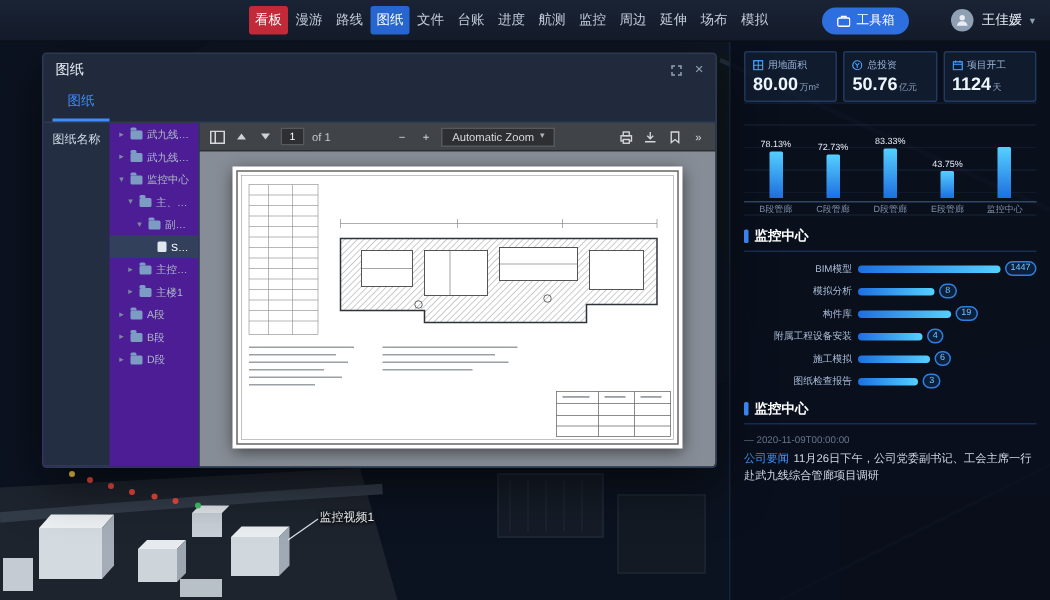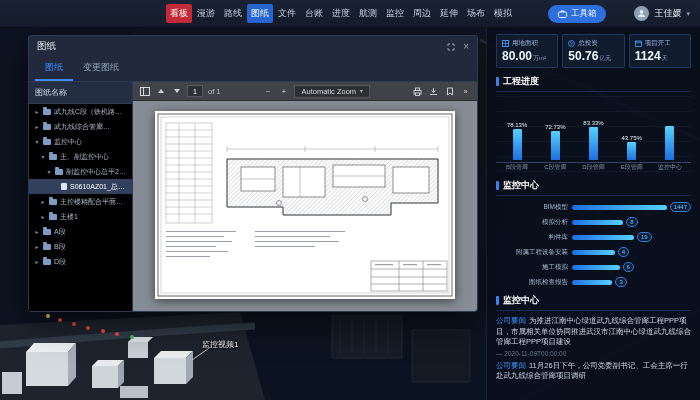--- a/index.html
+++ b/index.html
@@ -2,21 +2,21 @@
 <html><head>
 <meta charset="utf-8">
 <style>
   *{margin:0;padding:0;box-sizing:border-box}
   html,body{width:700px;height:400px;overflow:hidden;background:#0b111c;
     font-family:"Liberation Sans","DejaVu Sans",sans-serif}
   #app{position:relative;width:700px;height:400px;overflow:hidden}
 
   
   #map-bg{position:absolute;left:0;top:0;z-index:0}
-  #video-label{position:absolute;left:202px;top:339px;z-index:2;font-size:8px;color:#f2f6fa;
+  #video-label{position:absolute;left:213px;top:339px;z-index:2;font-size:8px;color:#f2f6fa;
     text-shadow:0 0 3px #000,0 1px 2px #000;cursor:pointer}
 
   
   #topnav{position:absolute;top:0;left:0;right:0;height:28px;z-index:10;
     background:linear-gradient(#1a2334,#131b2a);border-bottom:1px solid #0a0f18;
     display:flex;align-items:center;padding:0 10px 0 166px}
   #nav-items{display:flex;align-items:center;gap:1px}
   .nav-item{font-size:9px;color:#c3ccda;padding:3px 4px;border-radius:2px;cursor:pointer;white-space:nowrap}
   .nav-item.hl-red{background:#c22a3a;color:#fff}
   .nav-item.hl-blue{background:#2766d1;color:#fff}
@@ -34,22 +34,22 @@
     border:1px solid #2c3a52;border-radius:3px;box-shadow:0 10px 34px rgba(0,0,0,.6);
     z-index:6;display:flex;flex-direction:column}
   .modal-titlebar{height:21px;display:flex;align-items:center;justify-content:space-between;
     padding:0 8px;font-size:9.5px;color:#e8eef6}
   .modal-icons{display:flex;gap:8px;color:#93a2b8;align-items:center}
   .mi{cursor:pointer;display:flex;align-items:center;font-size:10px;line-height:1}
   .modal-tabs{display:flex;border-bottom:1px solid #2c3a52;padding:0 6px}
   .tab{font-size:9px;color:#93a2b8;padding:4px 10px 5px;cursor:pointer}
   .tab.active{color:#3f8cff;border-bottom:2px solid #3f8cff}
   .modal-body{flex:1;display:flex;min-height:0}
-  .tree{width:104px;background:#000000;border-right:1px solid #2c3a52;display:flex;
-    flex-direction:column;overflow:hidden}
+  .tree{width:104px;background:#4c1d95;border-right:1px solid #2c3a52;display:flex;
+    flex-direction:row;overflow:hidden}
   .tree-header{font-size:8px;color:#cfd9e6;padding:5px 6px;background:#232e42;border-bottom:1px solid #2c3a52}
   #tree-list{flex:1;overflow:hidden}
   .tree-row{display:flex;align-items:center;gap:3px;height:15px;font-size:7px;color:#aeb9c9;
     white-space:nowrap;cursor:pointer;padding-right:3px}
   .tree-row.selected{background:#32405c;color:#fff}
   .tcaret{font-size:6px;color:#7b8aa0;width:6px;flex:0 0 auto;text-align:center}
   .folder-ic{width:8px;height:6px;background:#7c9cc4;border-radius:1px;position:relative;flex:0 0 auto;margin-top:1px}
   .folder-ic:before{content:"";position:absolute;top:-2px;left:0;width:4px;height:2px;background:#7c9cc4;border-radius:1px 1px 0 0}
   .doc-ic{width:6px;height:7px;background:#dfe6ef;border-radius:1px;flex:0 0 auto}
   .tlabel{overflow:hidden;text-overflow:ellipsis}
@@ -207,21 +207,20 @@
         <span class="mi">
           <svg width="8" height="8">
               <path d="M1 3V1h2M5 1h2v2M7 5v2H5M3 7H1V5" fill="none" stroke="#93a2b8" stroke-width="1"></path>
             </svg>
         </span>
         <span class="mi">×</span>
       </div>
     </div>
     <div class="modal-tabs">
       <div class="tab active">图纸</div>
-      <div class="tab">变更图纸</div>
     </div>
     <div class="modal-body">
       <aside class="tree">
         <div class="tree-header">图纸名称</div>
         <div id="tree-list">
             <div class="tree-row" style="padding-left: 5px;">
               <span class="tcaret">▸</span>
               <span class="folder-ic"></span>
               <span class="tlabel">武九线C段（铁机路…</span>
             </div>
@@ -411,24 +410,20 @@
                 <rect x="0.5" y="1.2" width="6" height="5.3" fill="none" stroke="#49a0ff" stroke-width="0.8"></rect>
                 <path d="M0.5 2.8h6M2 0.4v1.4M5 0.4v1.4" stroke="#49a0ff" stroke-width="0.7"></path>
               </svg>
           </span>
           <span>项目开工</span>
         </div>
         <div class="stat-val"><span>1124</span><span class="unit">天</span></div>
       </div>
     </div>
 
-    <div class="sec-header">
-      <span class="accent"></span>
-      <span>工程进度</span>
-    </div>
     <div id="progress-chart">
         <div class="pcol">
           <div class="pval">78.13%</div>
           <div class="pbar" style="height: 31px;"></div>
           <div class="plab">B段管廊</div>
         </div>
         <div class="pcol">
           <div class="pval">72.73%</div>
           <div class="pbar" style="height: 29px;"></div>
           <div class="plab">C段管廊</div>
@@ -498,21 +493,20 @@
           </div>
         </div>
       </div>
 
     <div class="sec-header">
       <span class="accent"></span>
       <span>监控中心</span>
     </div>
     <div id="news-list">
         <div class="news-item">
-          <div class="ntext"><span class="ntag">公司要闻</span>为推进江南中心绿道武九线综合管廊工程PPP项目，市属相关单位协同推进武汉市江南中心绿道武九线综合管廊工程PPP项目建设</div>
           <div class="ndate">— 2020-11-09T00:00:00</div>
         </div>
         <div class="news-item">
           <div class="ntext"><span class="ntag">公司要闻</span>11月26日下午，公司党委副书记、工会主席一行赴武九线综合管廊项目调研</div>
         </div>
       </div>
   </aside>
 </div>
 
 </body></html>

